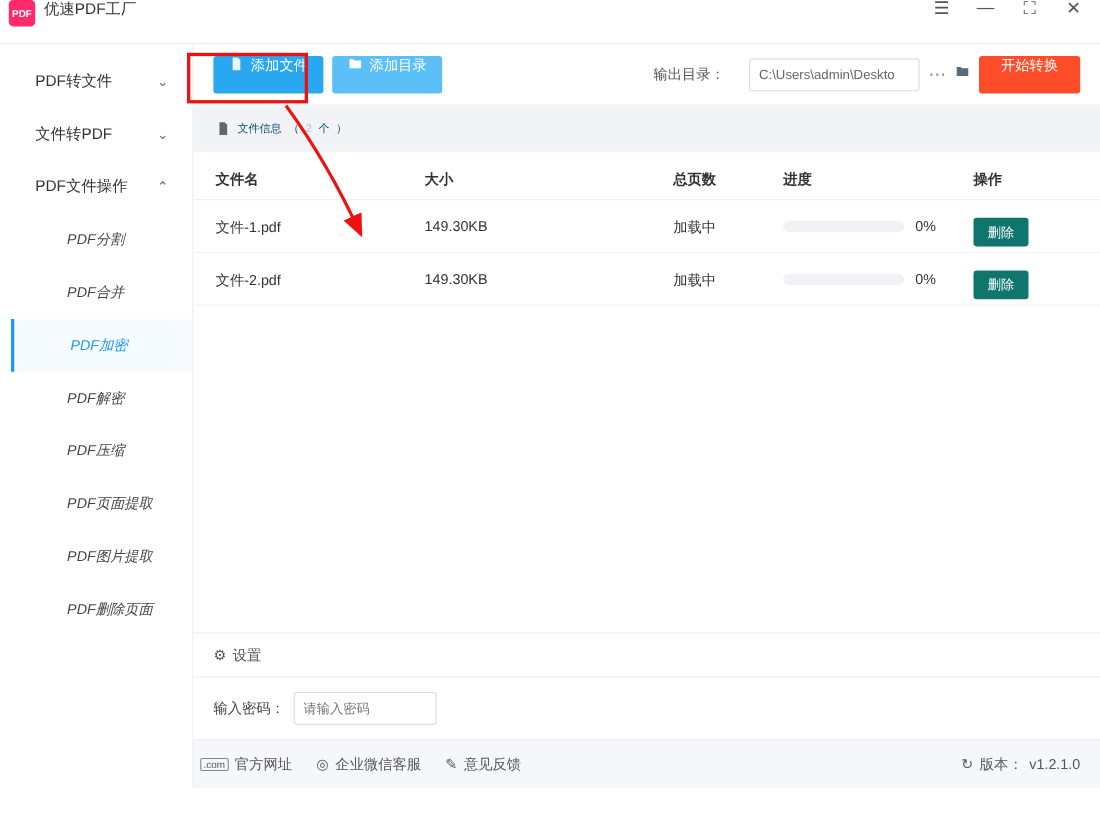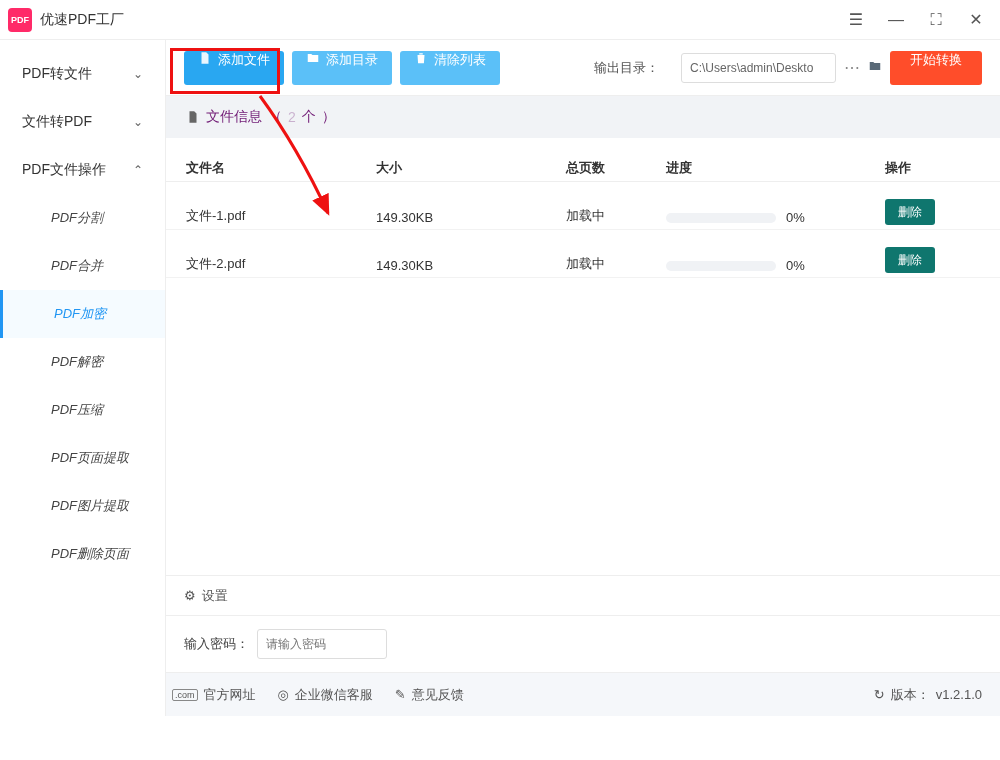--- a/index.html
+++ b/index.html
@@ -1,53 +1,53 @@
 <!DOCTYPE html>
 <html><head>
   <meta charset="utf-8">
   <style>
     * { margin:0; padding:0; box-sizing:border-box; font-family:"Microsoft YaHei","PingFang SC",Arial,sans-serif; }
     body { width:1000px; height:760px; background:#fff; overflow:hidden; position:relative; }
 
     
-    .titlebar { height:40px; display:flex; align-items:center; padding:0 8px; border-bottom:1px solid #eee; }
+    .titlebar { height:40px; display:flex; padding:0 8px; border-bottom:1px solid #eee; }
     .logo { width:24px; height:24px; background:#ff2a68; border-radius:4px; position:relative; display:inline-flex; align-items:center; justify-content:center; font-size:9px; font-weight:bold; color:#fff; }
     .titlebar .appname { margin-left:8px; font-size:14px; color:#333; }
     .titlebar .spacer { flex:1; }
     .win-icons { display:flex; gap:24px; margin-right:8px; }
     .win-icons span { width:16px; height:16px; display:inline-flex; align-items:center; justify-content:center; color:#555; cursor:pointer; }
 
     
     .layout { display:flex; height:676px; }
-    .side { width:165px; padding-top:10px; }
+    .side { width:165px; padding-top:10px;margin-left:10px; }
     .side-item { height:48px; display:flex; align-items:center; justify-content:space-between; padding:0 22px; font-size:14px; color:#333; cursor:pointer; }
     .side-sub { height:48px; display:flex; align-items:center; padding-left:51px; font-size:13px; color:#444; cursor:pointer;font-style:italic; }
     .side-sub.active { color:#2196f3; border-left:3px solid #2196f3; background:#f5fbff; }
     .chev { font-size:12px; color:#666; }
 
     .main { flex:1; display:flex; flex-direction:column; background:#f5f7fa; border-left:1px solid #eee; }
 
     .toolbar { height:56px; background:#fff; border-bottom:1px solid #eee; display:flex; align-items:center; padding:0 18px; gap:8px; }
     .btn { height:34px; padding:0 14px; display:inline-flex; align-items:flex-start; gap:6px; font-size:13px; border:none; border-radius:3px; cursor:pointer; }
     .btn-primary { background:#29a7f1; color:#fff; }
     .btn-primary-light { background:#5bc0f8; color:#fff; }
     .btn-red { background:#ff4d2a; color:#fff; padding:0 20px; }
     .out-label { margin-left:auto; font-size:13px; color:#555; }
     .out-path { border:1px solid #ddd; border-radius:3px; height:30px; width:155px; padding:0 8px; font-size:12px; color:#666; display:flex; align-items:center;margin-left:14px; }
     .dots { color:#888; font-size:16px; cursor:pointer; }
     .folder-ic { color:#5a6a78; cursor:pointer; }
 
     .file-panel { background:#fff; margin:0; flex:1; display:flex; flex-direction:column; }
-    .info-bar { height:42px; background:#f1f3f6; display:flex; align-items:center; padding:0 20px; font-size:14px; color:#701a75; gap:6px; }
-    .table-head, .table-row { display:flex; align-items:flex-end; padding:4px 20px; font-size:13px; color:#333; }
+    .info-bar { height:42px; background:#f1f3f6; display:flex; align-items:center; padding:0 20px; font-size:10px; color:#0c4a6e; gap:6px; }
+    .table-head, .table-row { display:flex; align-items:flex-start; padding:16px 20px; font-size:13px; color:#333; }
     .table-head { height:44px; font-weight:bold; border-bottom:1px solid #eee; }
     .table-row { height:48px; border-bottom:1px solid #f2f2f2; }
     .col-name { width:190px; }
     .col-size { width:190px; }
-    .col-pages { width:100px; }
+    .col-pages { width:100px;margin-left:36px; }
     .col-prog { flex:1; display:flex; align-items:center; gap:10px; }
     .col-op { width:95px; }
     .pbar { width:110px; height:10px; border-radius:5px; background:#f0f2f5; }
     .del-btn { background:#0f766e; color:#fff; border:none; border-radius:3px; height:26px; width:50px; font-size:12px; cursor:pointer; }
 
     .settings { background:#fff; border-top:1px solid #eee; }
     .settings-head { height:40px; display:flex; align-items:center; padding:0 18px; font-size:13px; color:#555; gap:6px; border-bottom:1px solid #eee; }
     .settings-body { height:56px; display:flex; align-items:center; padding:0 18px; gap:8px; }
     .settings-body label { font-size:13px; color:#444; }
     .pw-input { border:1px solid #ddd; border-radius:3px; height:30px; width:130px; padding:0 8px; font-size:12px; }
@@ -108,26 +108,20 @@
             <path fill="#fff" d="M6 2h8l4 4v16H6z" opacity=".9"></path>
           </svg>
         <span>添加文件</span>
       </button>
       <button class="btn btn-primary-light">
         <svg class="ic" viewBox="0 0 24 24">
             <path fill="#fff" d="M3 5h6l2 2h10v12H3z"></path>
           </svg>
         <span>添加目录</span>
       </button>
-      <button class="btn btn-primary-light">
-        <svg class="ic" viewBox="0 0 24 24">
-            <path fill="#fff" d="M6 7h12l-1 14H7zM9 4h6v2H9z"></path>
-          </svg>
-        <span>清除列表</span>
-      </button>
       <span class="out-label">输出目录：</span>
       <span class="out-path">C:\Users\admin\Deskto</span>
       <span class="dots">⋯</span>
       <span class="folder-ic">
         <svg class="ic" viewBox="0 0 24 24">
             <path fill="currentColor" d="M3 5h6l2 2h10v12H3z"></path>
           </svg>
       </span>
       <button class="btn btn-red">开始转换</button>
     </div>

